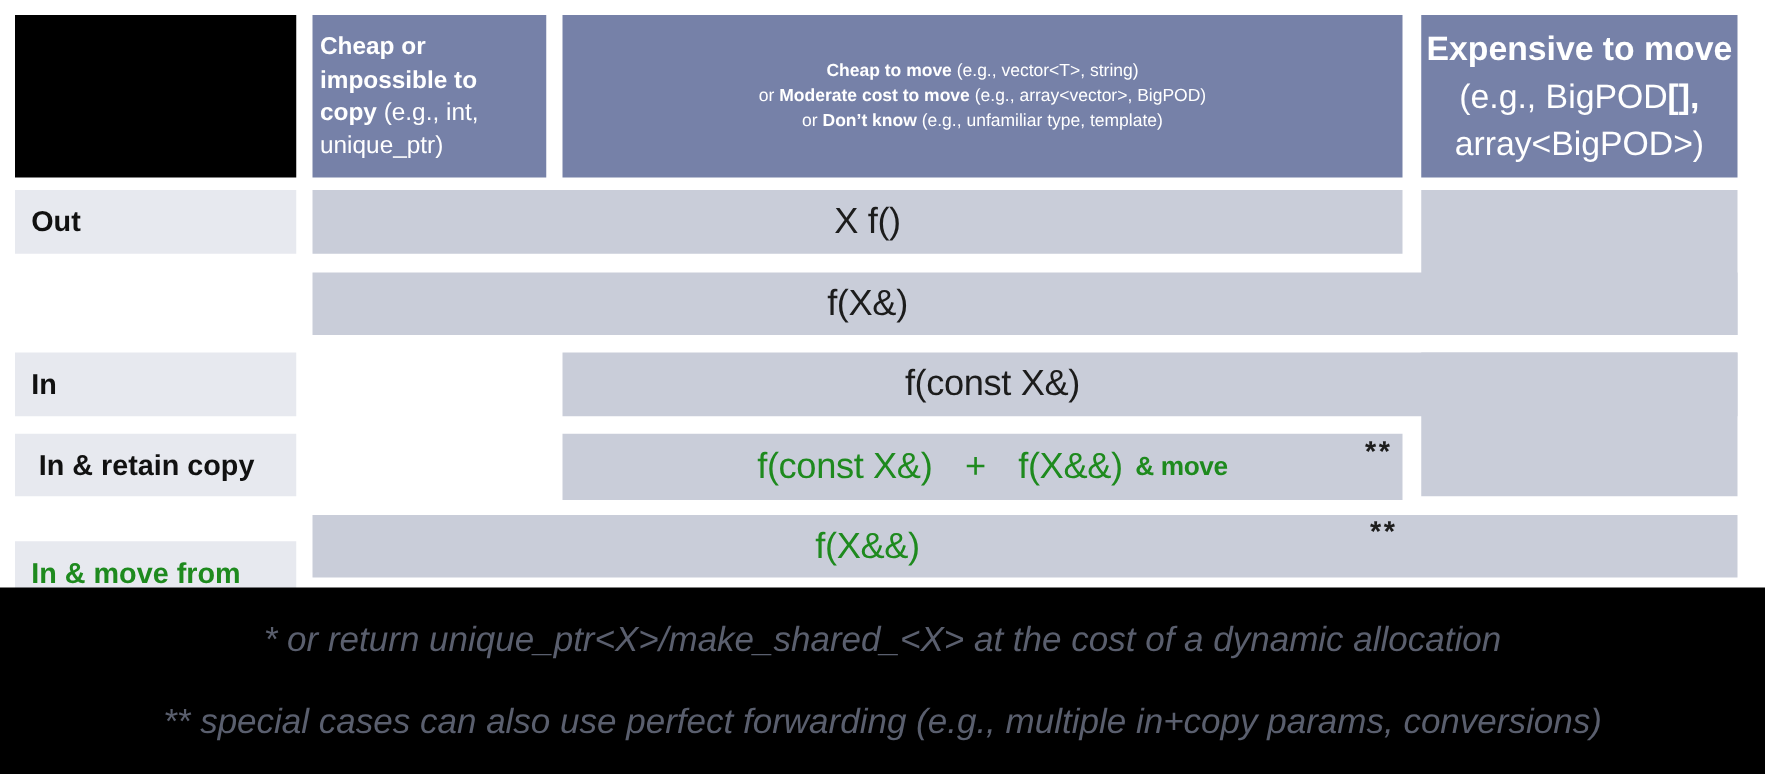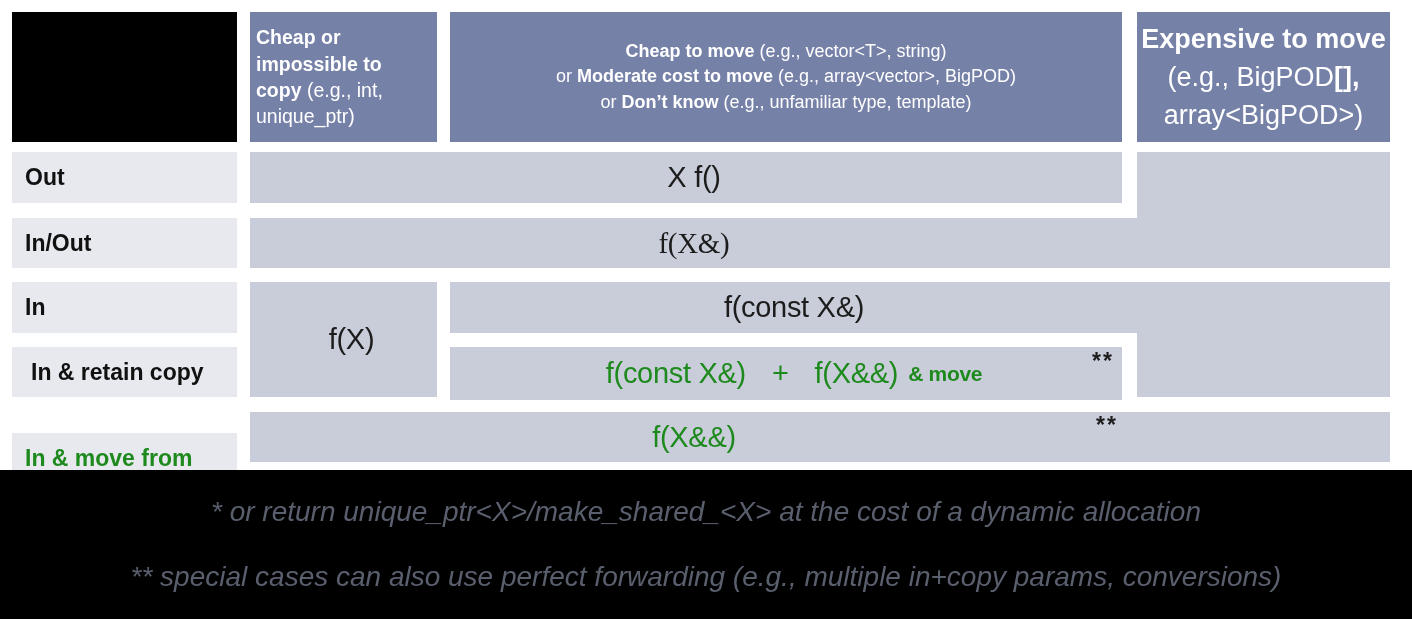--- a/index.html
+++ b/index.html
@@ -36,21 +36,21 @@
     flex-direction: column;
     justify-content: center;
     align-items: center;
     font-size: 20px;
     line-height: 1.42;
     top: 12px; height: 130px;
   }
   .hdr b { font-weight: 700; }
   .hdr .hline { white-space: nowrap; }
   .h1 { left: 250px; width: 187px; padding: 0 6px; font-size: 19.5px; line-height: 1.35; }
-  .h2 { left: 450px; width: 672px; font-size: 18px; }
+  .h2 { left: 450px; width: 672px; font-size: 14px; }
   .h3 { left: 1137px; width: 253px; font-size: 27px; }
 
   .rowlabel {
     left: 12px; width: 225px;
     background: var(--label-bg);
     color: #111111;
     font-weight: 700;
     font-size: 23px;
     display: flex;
     align-items: center;
@@ -113,32 +113,30 @@
     <div class="hline"><span>or </span><b>Don’t know</b><span> (e.g., unfamiliar type, template)</span></div>
   </div>
 
   <div class="abs hdr h3">
     <div class="hline"><b>Expensive to move</b></div>
     <div class="hline"><span>(e.g., BigPOD</span><b>[],</b></div>
     <div class="hline"><span>array&lt;BigPOD&gt;)</span></div>
   </div>
 
   <div class="abs rowlabel" style="top:152px;height:51px;">Out</div>
-  <div class="abs rowlabel" style="top:218px;height:50px;">In/Out</div>
   <div class="abs rowlabel" style="top:282px;height:51px;">In</div>
   <div class="abs rowlabel" style="top:347px;height:50px;padding-left:19px;">In &amp; retain copy</div>
   <div class="abs rowlabel green" style="top:412px;height:50px;">In &amp; move from</div>
 
   <div class="abs cellrect celltext" style="left:250px;top:152px;width:872px;height:51px;">X f()</div>
 
   <div class="abs cellrect" style="left:1137px;top:152px;width:253px;height:116px;"></div>
   <div class="abs cellrect" style="left:250px;top:218px;width:1140px;height:50px;"></div>
-  <div class="abs celltext" style="left:250px;top:218px;width:872px;height:50px;font-family:Liberation Serif, serif;">f(X&amp;)</div>
+  <div class="abs celltext" style="left:250px;top:218px;width:872px;height:50px;">f(X&amp;)</div>
 
-  <div class="abs cellrect celltext" style="left:250px;top:282px;width:187px;height:115px;">f(X)</div>
 
   <div class="abs cellrect" style="left:450px;top:282px;width:940px;height:51px;"></div>
   <div class="abs cellrect" style="left:1137px;top:282px;width:253px;height:115px;"></div>
   <div class="abs celltext" style="left:450px;top:282px;width:672px;height:51px;">f(const X&amp;)</div>
 
   <div class="abs cellrect celltext green" style="left:450px;top:347px;width:672px;height:53px;">
     <span>f(const X&amp;)</span>
     <span class="plus">+</span>
     <span>f(X&amp;&amp;)</span>
     <span class="suffix">&amp; move</span>

